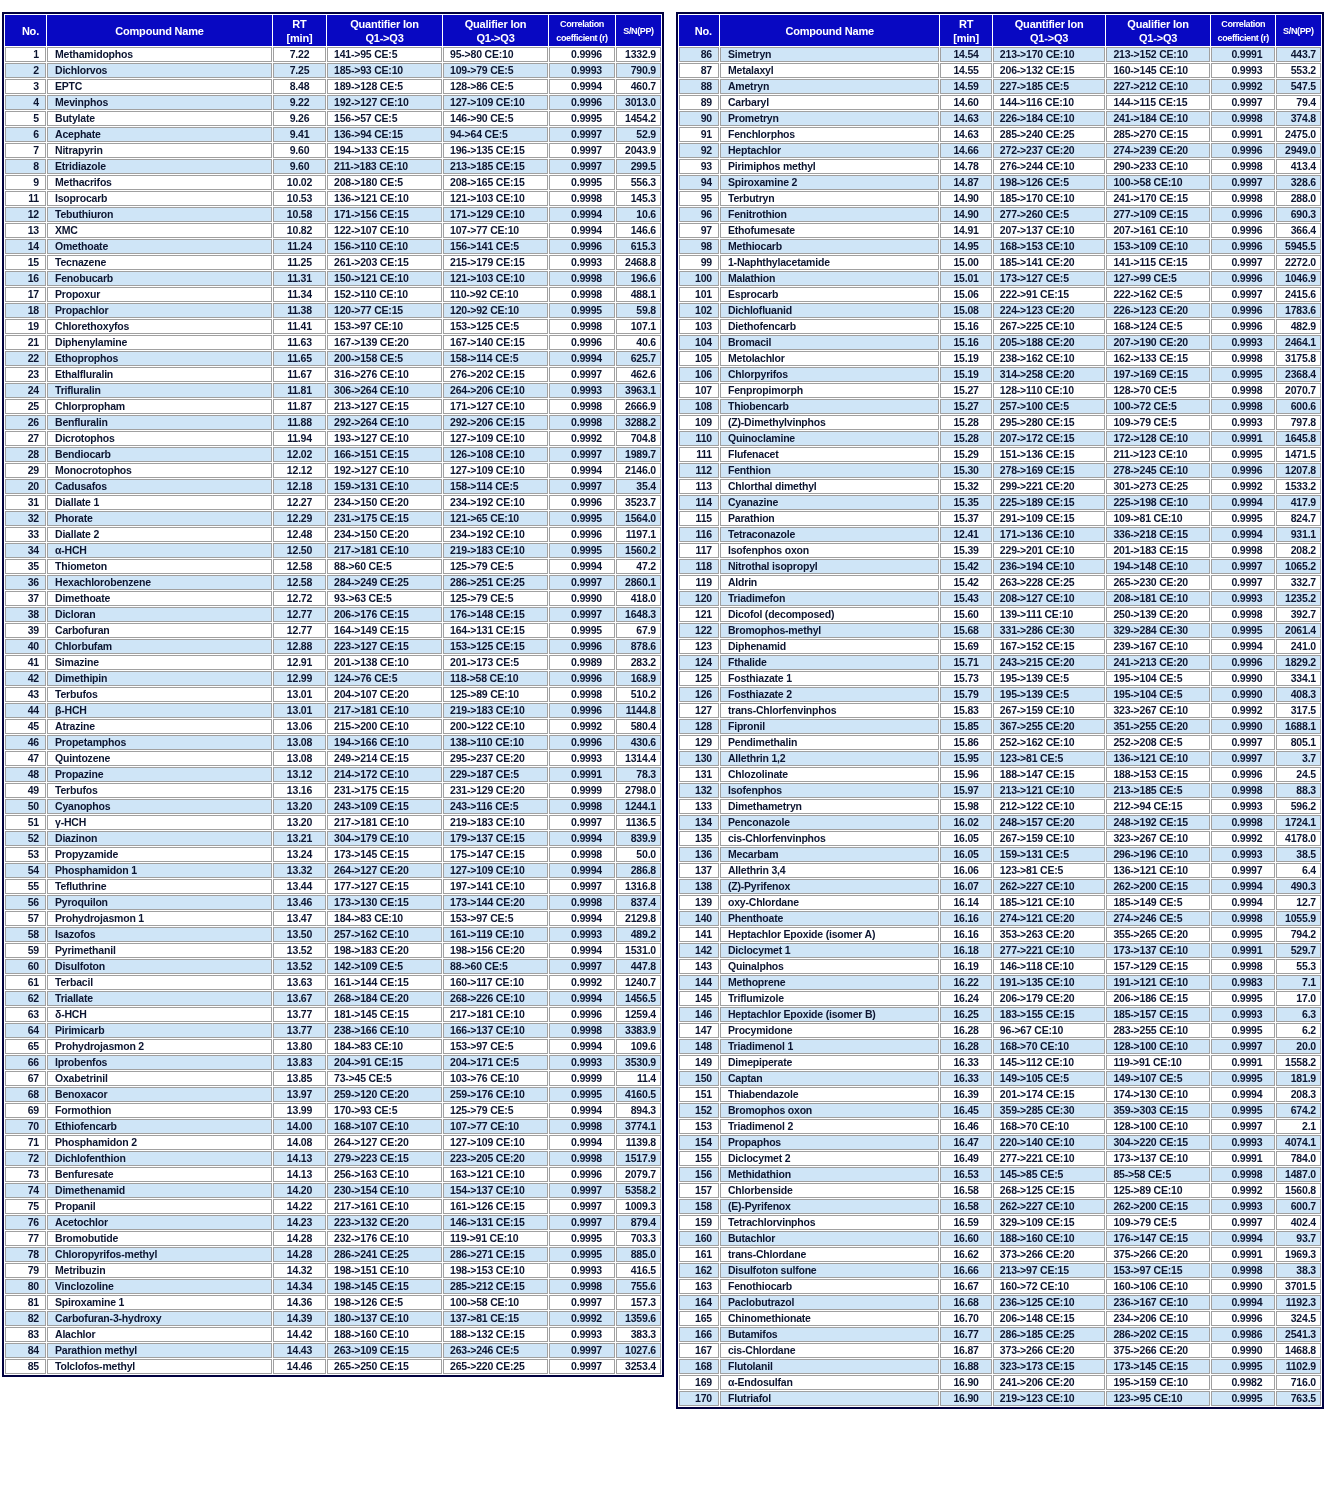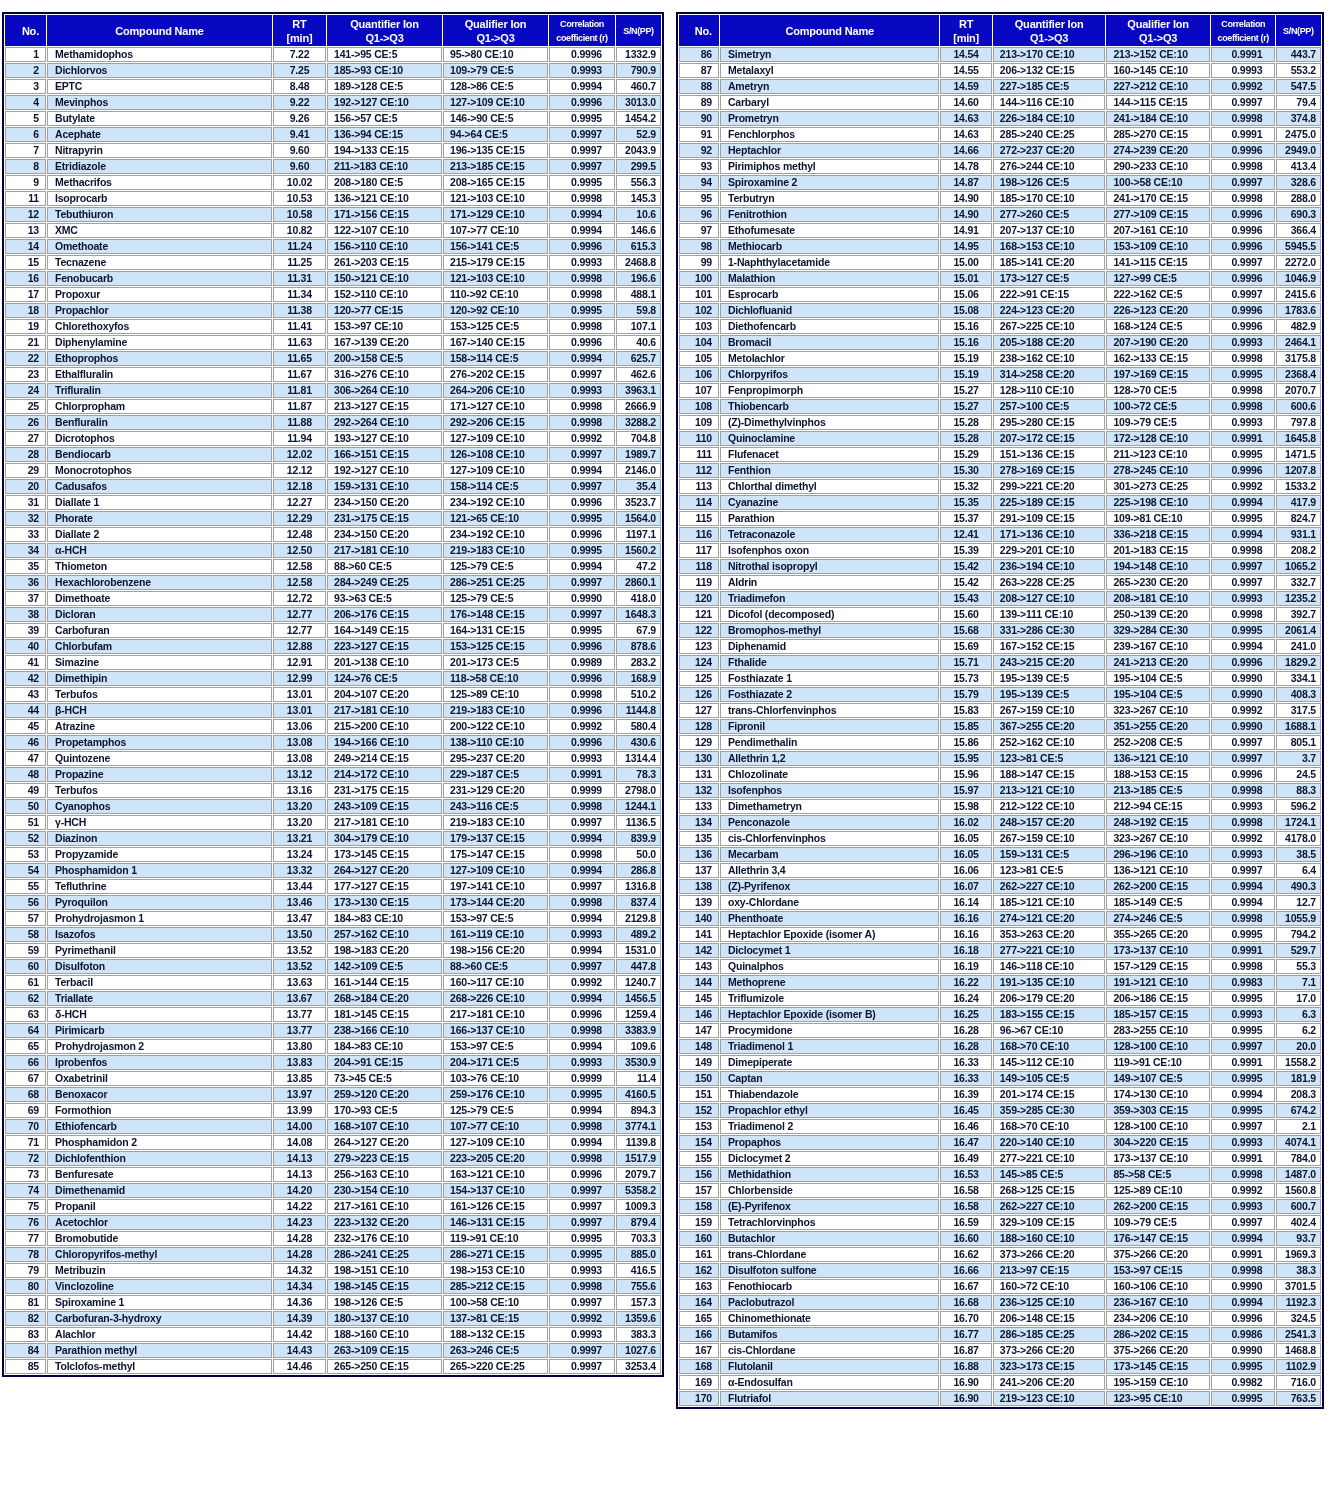--- a/index.html
+++ b/index.html
@@ -1443,21 +1443,21 @@
           <td class="c-no">151</td>
           <td class="c-name">Thiabendazole</td>
           <td class="c-rt">16.39</td>
           <td class="c-quant">201-&gt;174 CE:15</td>
           <td class="c-qual">174-&gt;130 CE:10</td>
           <td class="c-corr">0.9994</td>
           <td class="c-sn">208.3</td>
         </tr>
         <tr class="stripe">
           <td class="c-no">152</td>
-          <td class="c-name">Propachlor ethyl</td>
+          <td class="c-name">Bromophos oxon</td>
           <td class="c-rt">16.45</td>
           <td class="c-quant">359-&gt;285 CE:30</td>
           <td class="c-qual">359-&gt;303 CE:15</td>
           <td class="c-corr">0.9995</td>
           <td class="c-sn">674.2</td>
         </tr>
         <tr>
           <td class="c-no">153</td>
           <td class="c-name">Triadimenol 2</td>
           <td class="c-rt">16.46</td>

